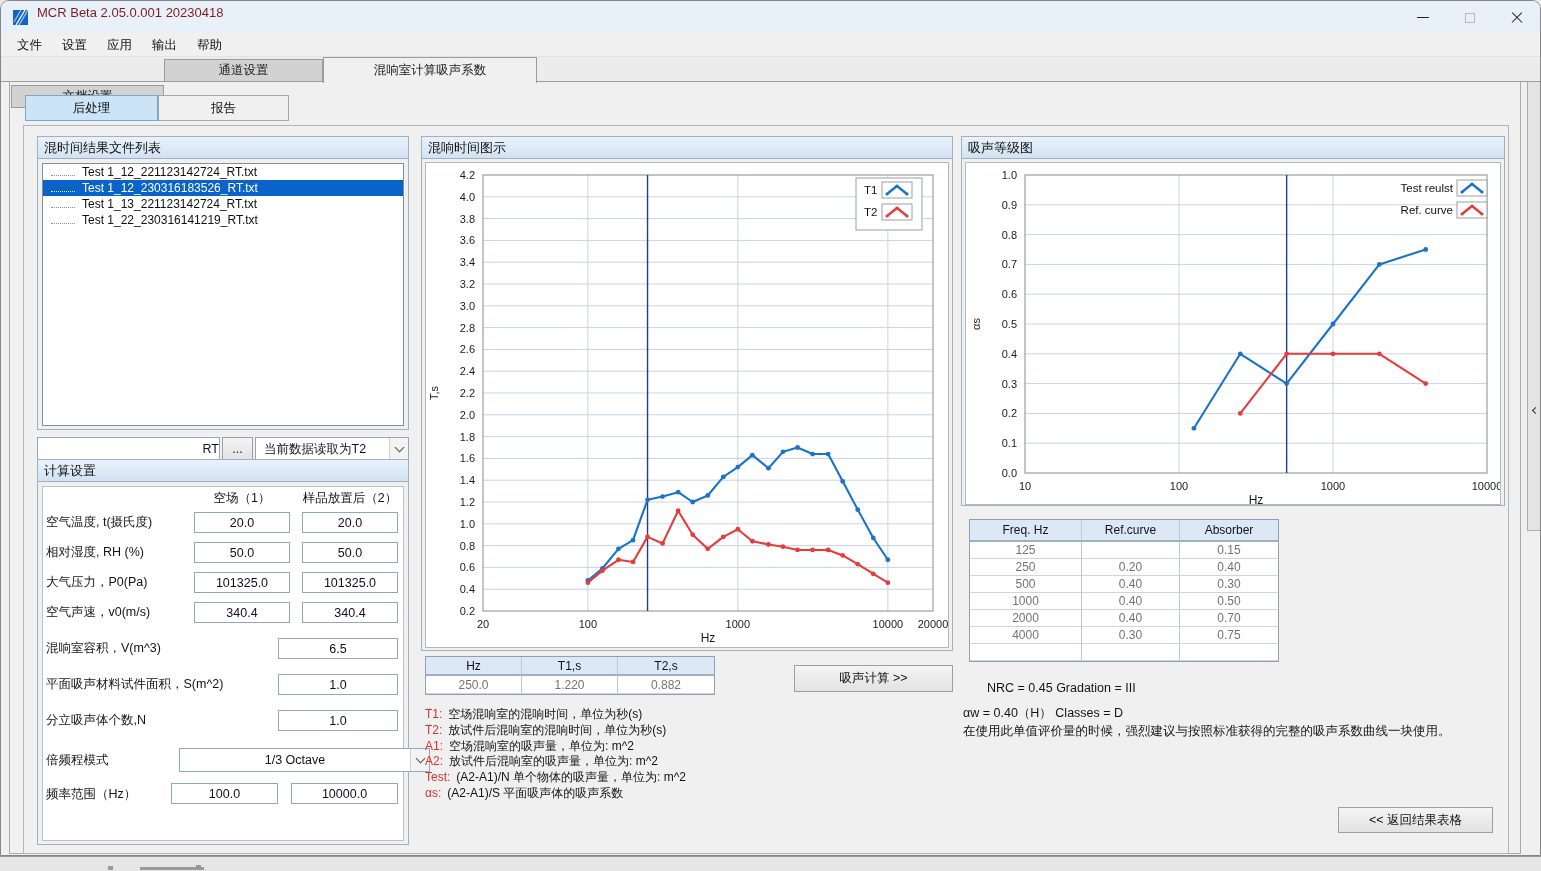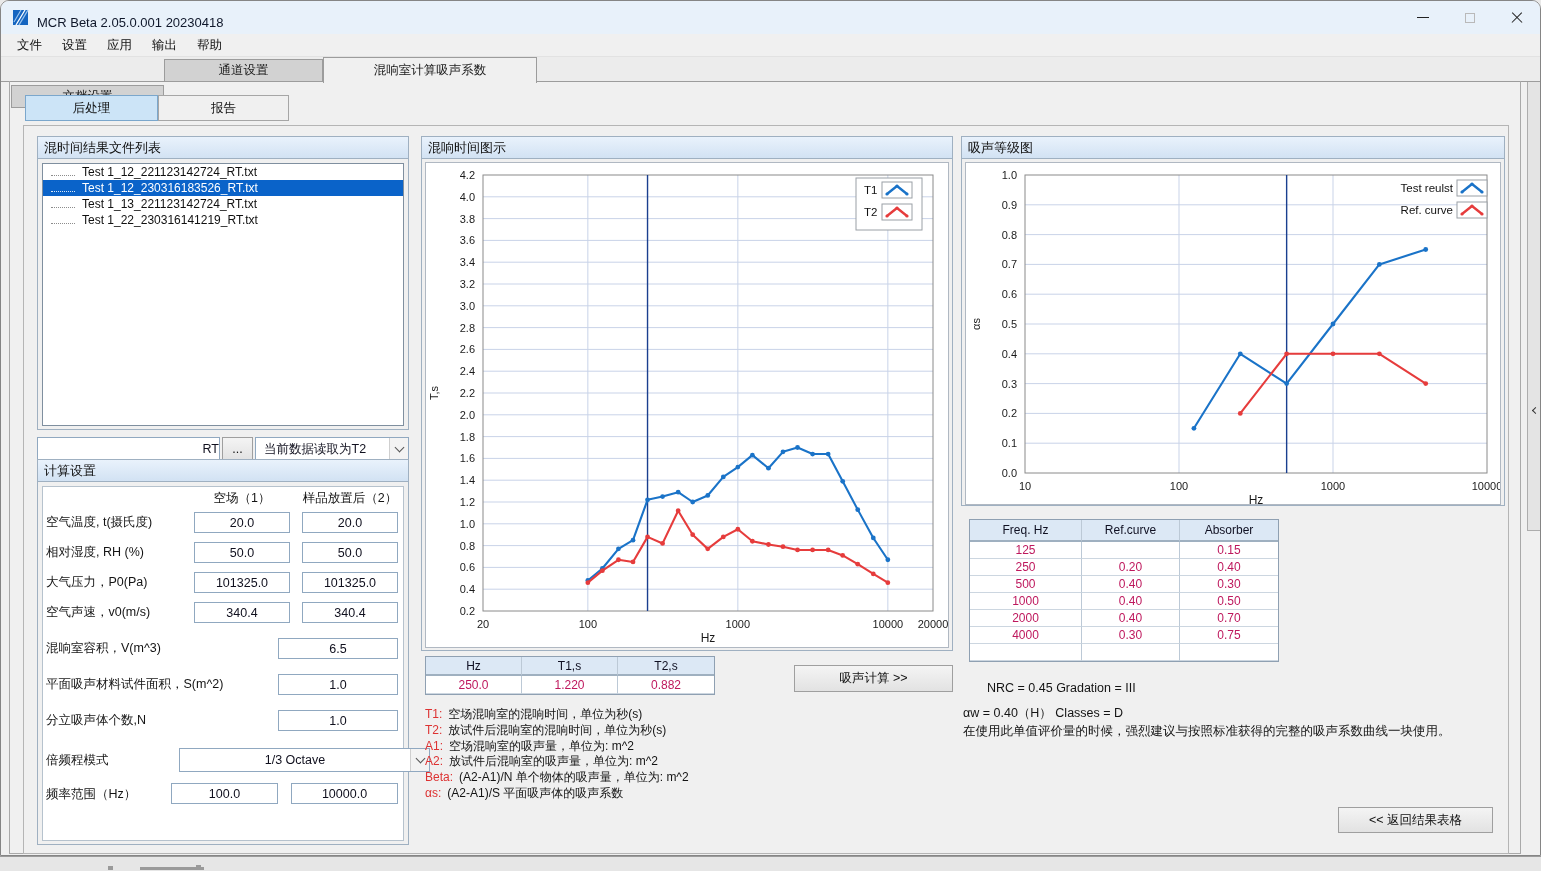--- a/index.html
+++ b/index.html
@@ -4,21 +4,21 @@
 <style>
   * { margin:0; padding:0; box-sizing:border-box; }
   html,body { background:#bfbfbf; }
   body { font-family:"Liberation Sans","DejaVu Sans",sans-serif; }
   #stage { position:relative; width:1541px; height:871px; background:#e9e9e9; overflow:hidden; }
   #window { position:absolute; left:0; top:0; width:1541px; height:856px; background:#f0f0f0;
             border:1px solid #858585; border-radius:9px 9px 0 0; overflow:hidden; }
   
   .titlebar { position:absolute; left:0; top:0; width:100%; height:33px; background:#e8f1fa; }
   .appicon { position:absolute; left:12px; top:8px; width:17px; height:17px; }
-  .title { position:absolute; left:36px; top:14px; font-size:13px; color:#0f172a; }
+  .title { position:absolute; left:36px; top:4px; font-size:13px; color:#7f1d1d; }
   .winbtns { position:absolute; right:0; top:0; height:33px; display:flex; }
   .wbtn { width:47px; height:33px; display:flex; align-items:center; justify-content:center; cursor:default; }
   .ic-min { width:12px; height:1.4px; background:#222; display:block; }
   .ic-max { width:10px; height:10px; border:1.2px solid #b9b9b9; display:block; }
   .ic-close { position:relative; width:14px; height:14px; display:block; }
   .ic-close::before,.ic-close::after { content:""; position:absolute; left:0; top:6.3px; width:14px; height:1.4px; background:#222; }
   .ic-close::before { transform:rotate(45deg); } .ic-close::after { transform:rotate(-45deg); }
   
   .menubar { position:absolute; left:0; top:33px; width:100%; height:23px; background:#f0f0f0;
              border-bottom:1px solid #e2e2e2; display:flex; align-items:center; padding-left:6px; }
@@ -53,21 +53,21 @@
   .selval { flex:1; font-size:12.5px; color:#10101e; padding-left:8px; white-space:nowrap; }
   .selval.center { text-align:center; padding-left:0; }
   .ddzone { width:19px; align-self:stretch; display:flex; align-items:center; justify-content:center;
             background:#f3f3f3; border-left:1px solid #cfcfcf; }
   .chev { width:7px; height:7px; border-right:1.6px solid #555; border-bottom:1.6px solid #555; transform:rotate(45deg); margin-top:-3px; }
   .lbl { position:absolute; font-size:12.5px; color:#141414; line-height:21px; white-space:nowrap; }
   .colhead { position:absolute; width:96px; text-align:center; font-size:12.5px; color:#141414; }
   
   .mini-table { position:absolute; background:#fff; border:1px solid #8fa0b2; }
   .mt-row { display:flex; }
-  .mt-cell { border-right:1px solid #bcc9d6; border-bottom:1px solid #ccd6e0; font-size:12px; color:#be185d;
+  .mt-cell { border-right:1px solid #bcc9d6; border-bottom:1px solid #ccd6e0; font-size:12px; color:#737373;
              display:flex; align-items:center; justify-content:center; }
   .mt-cell:last-child { border-right:none; }
   .mt-head .mt-cell { background:#dce8f5; border-bottom:2px solid #9fb0c0; color:#101022; }
   
   .note-line { position:absolute; font-size:12px; white-space:nowrap; }
   .note-key { color:#dd3232; margin-right:6px; }
   .note-text { color:#141414; }
   .rtext { position:absolute; font-size:12.5px; color:#141414; white-space:nowrap; }
   
   #collapser { position:absolute; left:1526px; top:81px; width:15px; height:449px; background:#e4e4e4;
@@ -323,21 +323,21 @@
         </div>
       </div>
 
     <div class="btn" style="left:793px;top:664px;width:159px;height:27px;">吸声计算 &gt;&gt;</div>
 
     <div id="notes">
         <div class="note-line" style="left: 424px; top: 705px;"><span class="note-key">T1:</span><span class="note-text">空场混响室的混响时间，单位为秒(s)</span></div>
         <div class="note-line" style="left: 424px; top: 720.8px;"><span class="note-key">T2:</span><span class="note-text">放试件后混响室的混响时间，单位为秒(s)</span></div>
         <div class="note-line" style="left: 424px; top: 736.6px;"><span class="note-key">A1:</span><span class="note-text">空场混响室的吸声量，单位为: m^2</span></div>
         <div class="note-line" style="left: 424px; top: 752.4px;"><span class="note-key">A2:</span><span class="note-text">放试件后混响室的吸声量，单位为: m^2</span></div>
-        <div class="note-line" style="left: 424px; top: 768.2px;"><span class="note-key">Beta:</span><span class="note-text">(A2-A1)/N 单个物体的吸声量，单位为: m^2</span></div>
+        <div class="note-line" style="left: 424px; top: 768.2px;"><span class="note-key">Test:</span><span class="note-text">(A2-A1)/N 单个物体的吸声量，单位为: m^2</span></div>
         <div class="note-line" style="left: 424px; top: 784px;"><span class="note-key">αs:</span><span class="note-text">(A2-A1)/S  平面吸声体的吸声系数</span></div>
       </div>
 
     <div class="group" style="left:960px;top:135px;width:544px;height:370px;">
       <div class="ghead">吸声等级图</div>
       <div class="gbody" style="left:3px;top:25px;width:536px;height:343px;border:1px solid #b0b8c2;">
         <svg id="chart-grade" width="534" height="341">
             <text x="51" y="314" text-anchor="end" font-size="11" fill="#1a1a1a">0.0</text>
             <line x1="59" y1="280.2" x2="521" y2="280.2" stroke="#c9d3e8" stroke-width="1"></line>
             <text x="51" y="284.2" text-anchor="end" font-size="11" fill="#1a1a1a">0.1</text>

